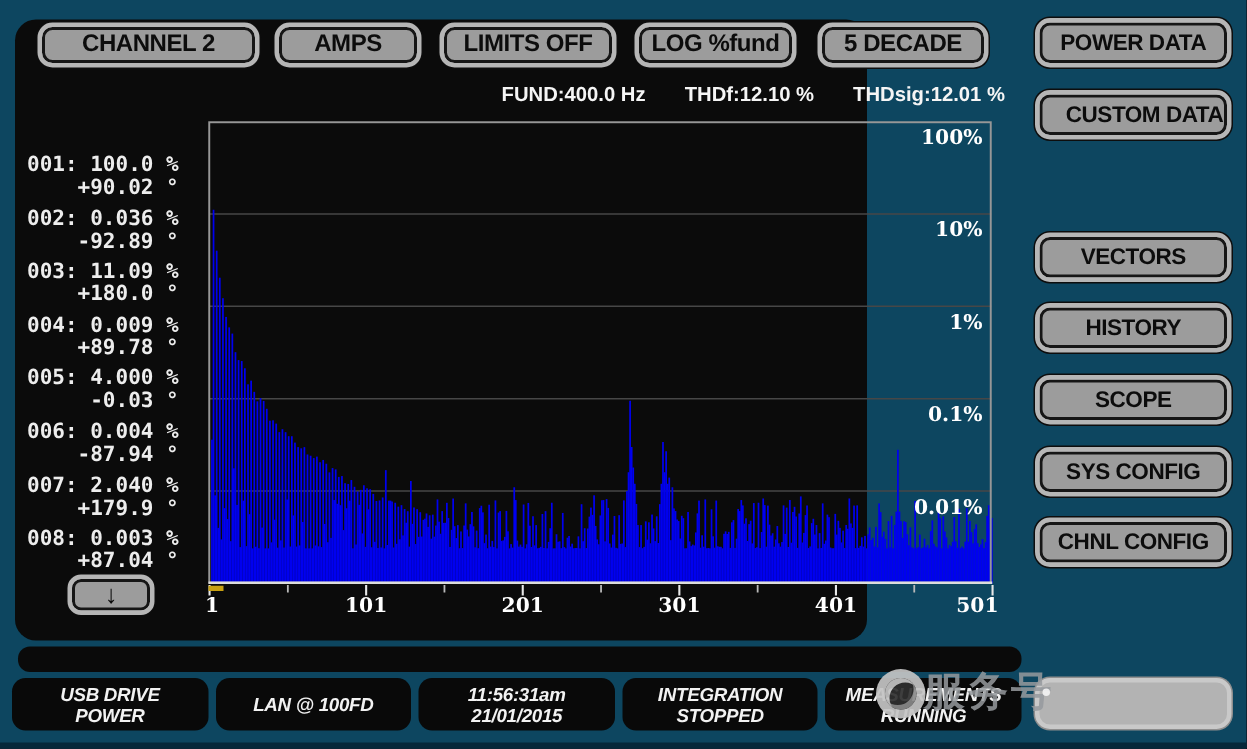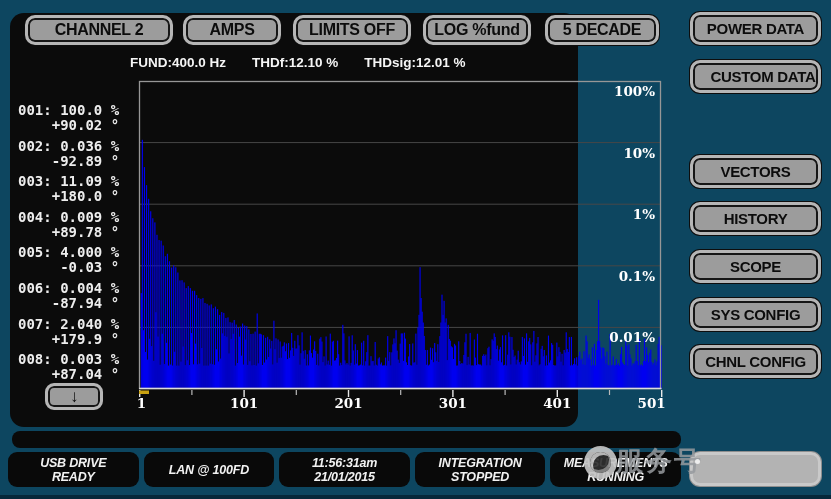--- a/index.html
+++ b/index.html
@@ -8,21 +8,21 @@
   #main-panel{position:absolute;left:10px;top:13px;width:568px;height:414px;background:#0b0b0b;border-radius:14px;}
   
   .btn3d{position:absolute;box-sizing:border-box;display:flex;align-items:center;justify-content:center;
          background:#9c9c9c;border:3px solid #b6b6b6;border-radius:10px;
          box-shadow:0 0 0 1px #0d0d0d, inset 0 0 0 2px #161616;
          color:#0c0c0c;font-weight:bold;letter-spacing:-0.3px;cursor:default;}
   .tb-btn{top:2px;height:30px;font-size:16px;}
   .side-btn{left:690px;width:131px;height:33px;font-size:15px;}
   .side-btn.active{background:#55ee55;}
   .side-btn.disabled{background:#b3b3b3;border-color:#c9c9c9;box-shadow:0 0 0 1px #8e8e8e;}
-  #info-line{position:absolute;left:120px;top:42px;width:540px;display:flex;justify-content:flex-start;gap:26px;
+  #info-line{position:absolute;left:120px;top:42px;width:540px;display:flex;justify-content:flex-end;gap:26px;
              color:#f5f5f5;font-size:13.5px;font-weight:bold;white-space:nowrap;}
   #readout{position:absolute;left:8px;top:0;width:126px;}
   .h-row{position:absolute;left:0;width:126px;color:#ededed;font-family:"DejaVu Sans Mono",monospace;
          font-size:14px;font-weight:bold;line-height:15px;white-space:pre;}
   #down-btn{left:35px;top:370px;width:58px;height:27px;font-size:17px;border-radius:9px;}
   #chart-wrap{position:absolute;left:129px;top:68px;width:530px;height:345px;}
   #chart-wrap svg{overflow:visible;}
   .xt,.yt{font-family:"DejaVu Serif",serif;font-weight:bold;font-size:13.5px;fill:#ffffff;}
   #msg-bar{position:absolute;left:12px;top:431px;width:669px;height:17px;background:#0a0a0a;border-radius:8px;}
   #status-row{position:absolute;left:8px;top:452px;width:673px;height:35px;display:flex;gap:5px;}
@@ -614,21 +614,21 @@
     <div class="btn3d side-btn" style="top: 155px;">VECTORS</div>
     <div class="btn3d side-btn" style="top: 202px;">HISTORY</div>
     <div class="btn3d side-btn" style="top: 250px;">SCOPE</div>
     <div class="btn3d side-btn" style="top: 298px;">SYS CONFIG</div>
     <div class="btn3d side-btn" style="top: 345px;">CHNL CONFIG</div>
     <div id="msg-bar"></div>
 
   <div id="status-row">
       <div class="tile">
         <div>USB DRIVE</div>
-        <div>READY</div>
+        <div>POWER</div>
       </div>
       <div class="tile">
         <div>LAN @ 100FD</div>
       </div>
       <div class="tile">
         <div>11:56:31am</div>
         <div>21/01/2015</div>
       </div>
       <div class="tile">
         <div>INTEGRATION</div>

